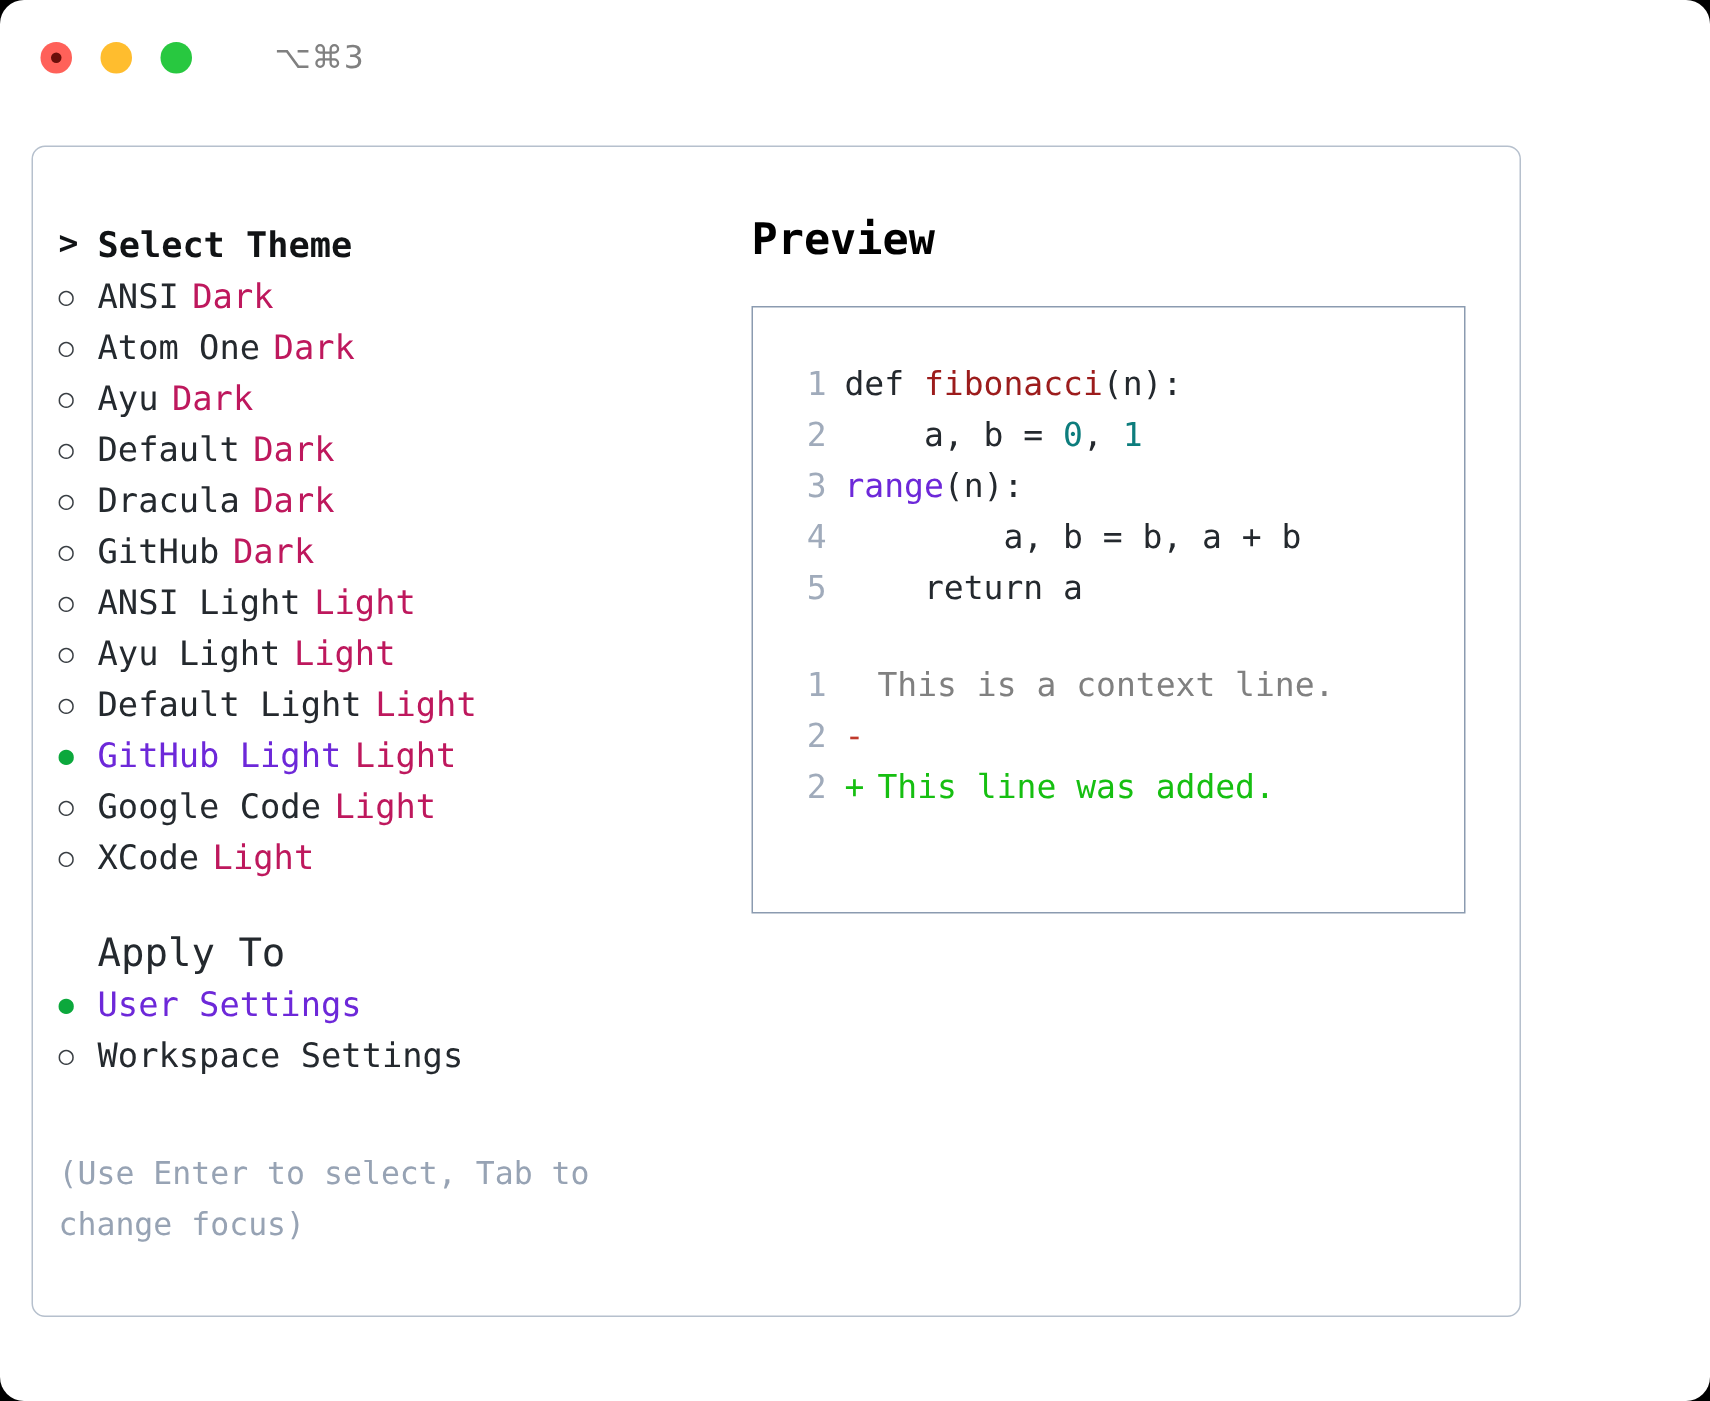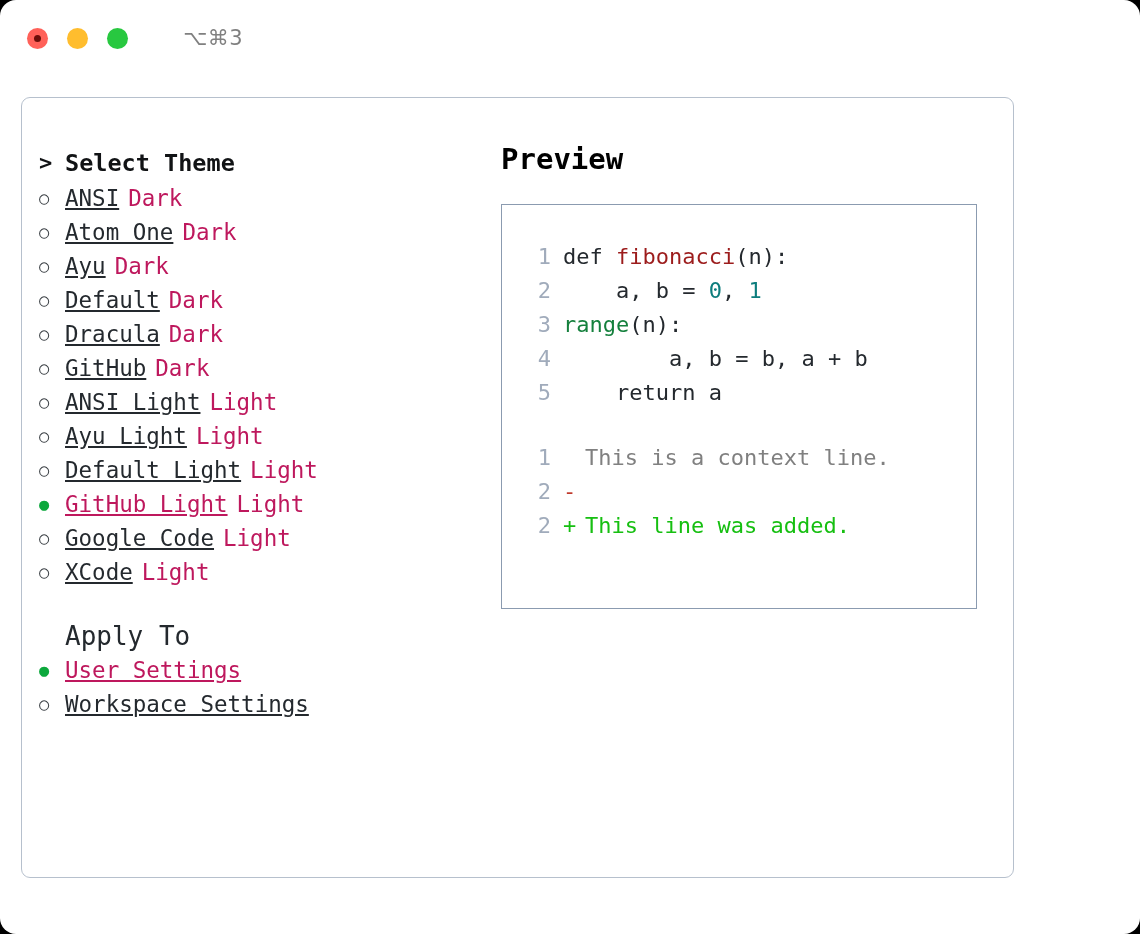--- a/index.html
+++ b/index.html
@@ -108,22 +108,22 @@
   .marker.blank     { color: transparent; }
 
   .header-row {
     font-weight: bold;
     font-size: 23.5px;
     color: #111315;
     height: 36px;
   }
   .header-row .marker { font-weight: bold; font-size: 22px; color: #111315; }
 
-  .label { color: #24292e; text-decoration: underline; }
-  .label.selected { color: #be185d; }
+  .label { color: #24292e; }
+  .label.selected { color: #6d28d9; }
   .variant {
     color: #be185d;
     margin-left: 9px;
   }
 
   .section-title {
     color: #24292e;
     font-size: 26px;
   }
 
@@ -180,21 +180,21 @@
   .diff-mark {
     width: 22px;
     flex: 0 0 22px;
     text-align: left;
   }
   .gap { height: 31px; }
 
   .tok-kw   { color: #24292e; }
   .tok-fn   { color: #9c1c1c; }
   .tok-num  { color: #0d7d7d; }
-  .tok-call { color: #15803d; }
+  .tok-call { color: #6d28d9; }
   .tok-plain{ color: #24292e; }
 
   .diff-context { color: #808080; }
   .diff-del     { color: #c0392b; }
   .diff-add     { color: #16bf11; }
 </style>
 </head>
 <body>
 
 <div class="window">
@@ -301,20 +301,21 @@
         <span class="label selected">User Settings</span>
       </div>
 
       <div class="row">
         <span class="marker radio-off">○</span>
         <span class="label">Workspace Settings</span>
       </div>
 
       <div class="spacer-md"></div>
 
+      <div class="hint">(Use Enter to select, Tab to change focus)</div>
     </div>
 
     <div class="right-col">
       <div class="preview-title">Preview</div>
 
       <div class="preview-box">
 
         <div class="code-line">
           <span class="lineno">1</span>
           <span class="tok-kw">def </span>

